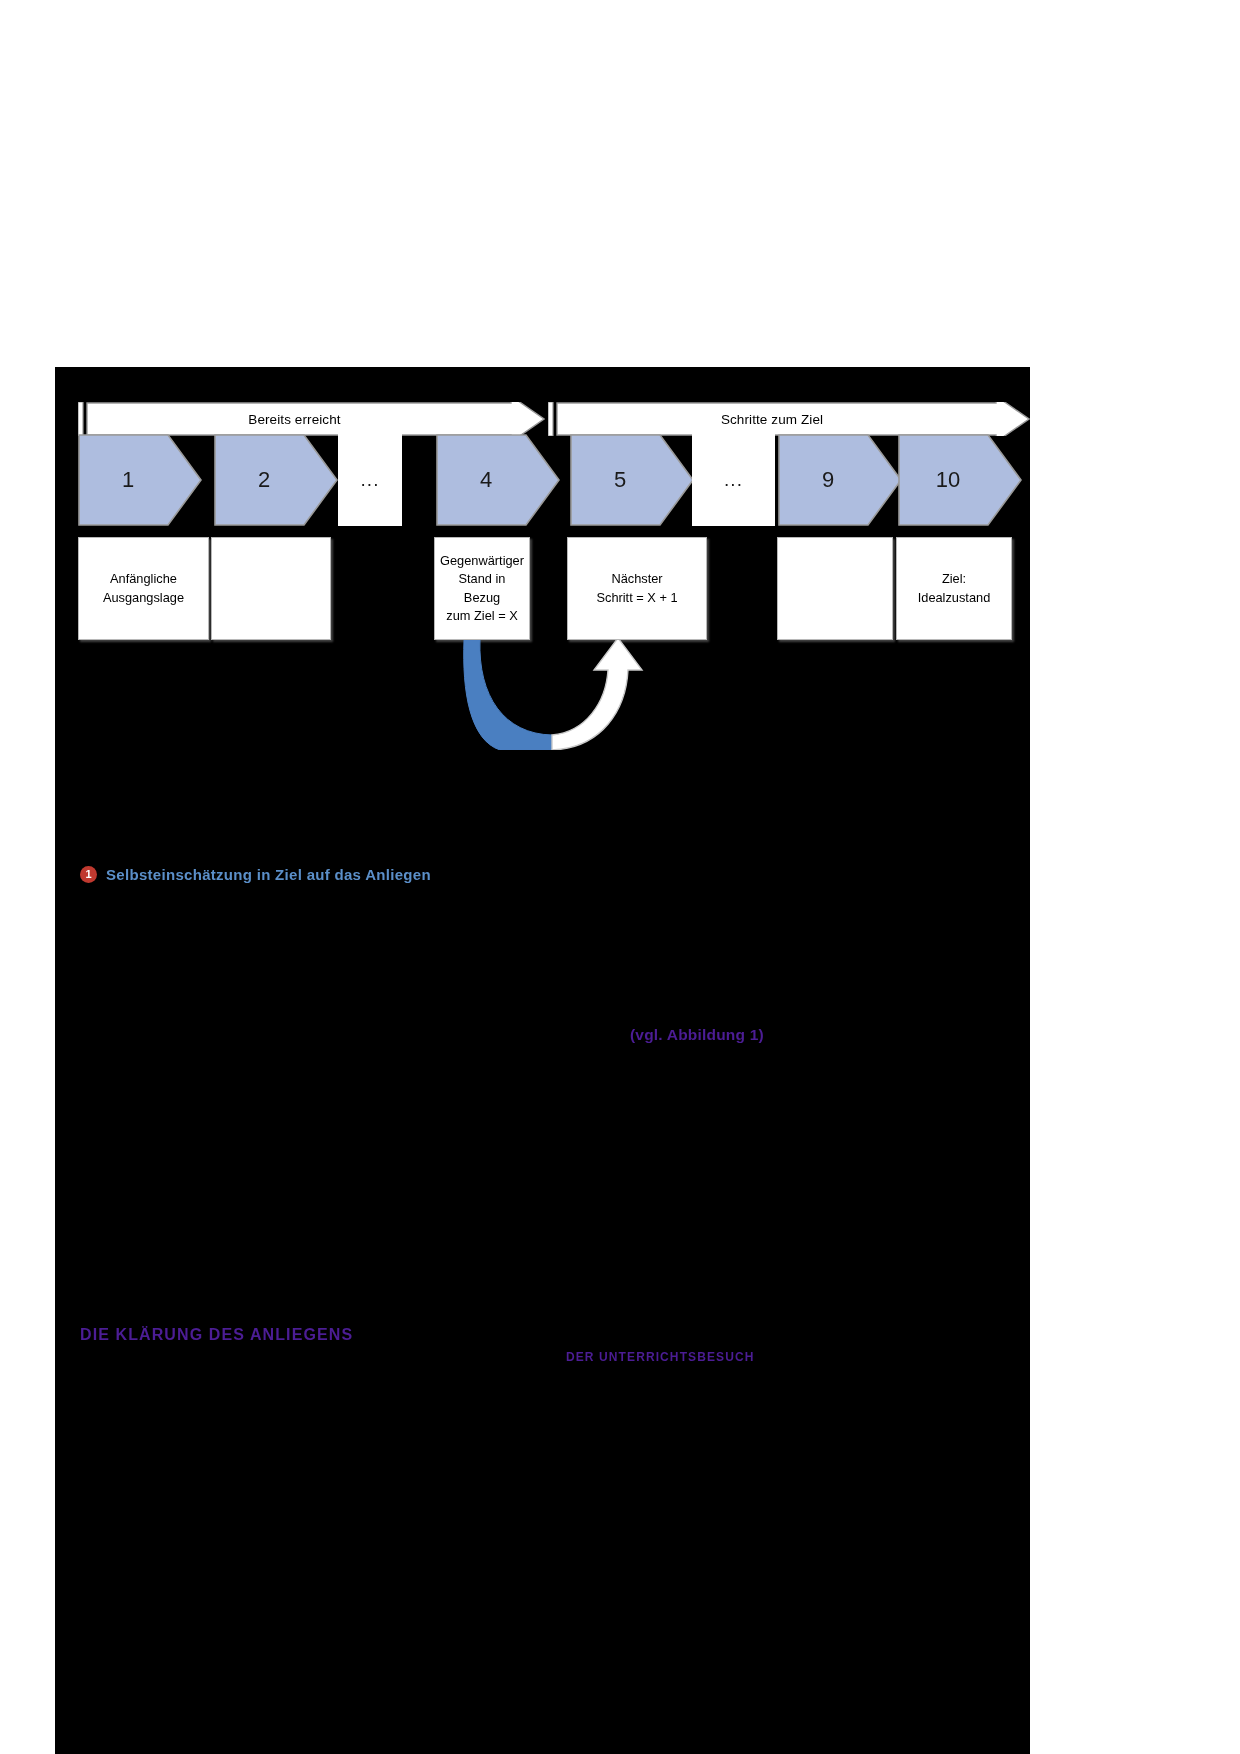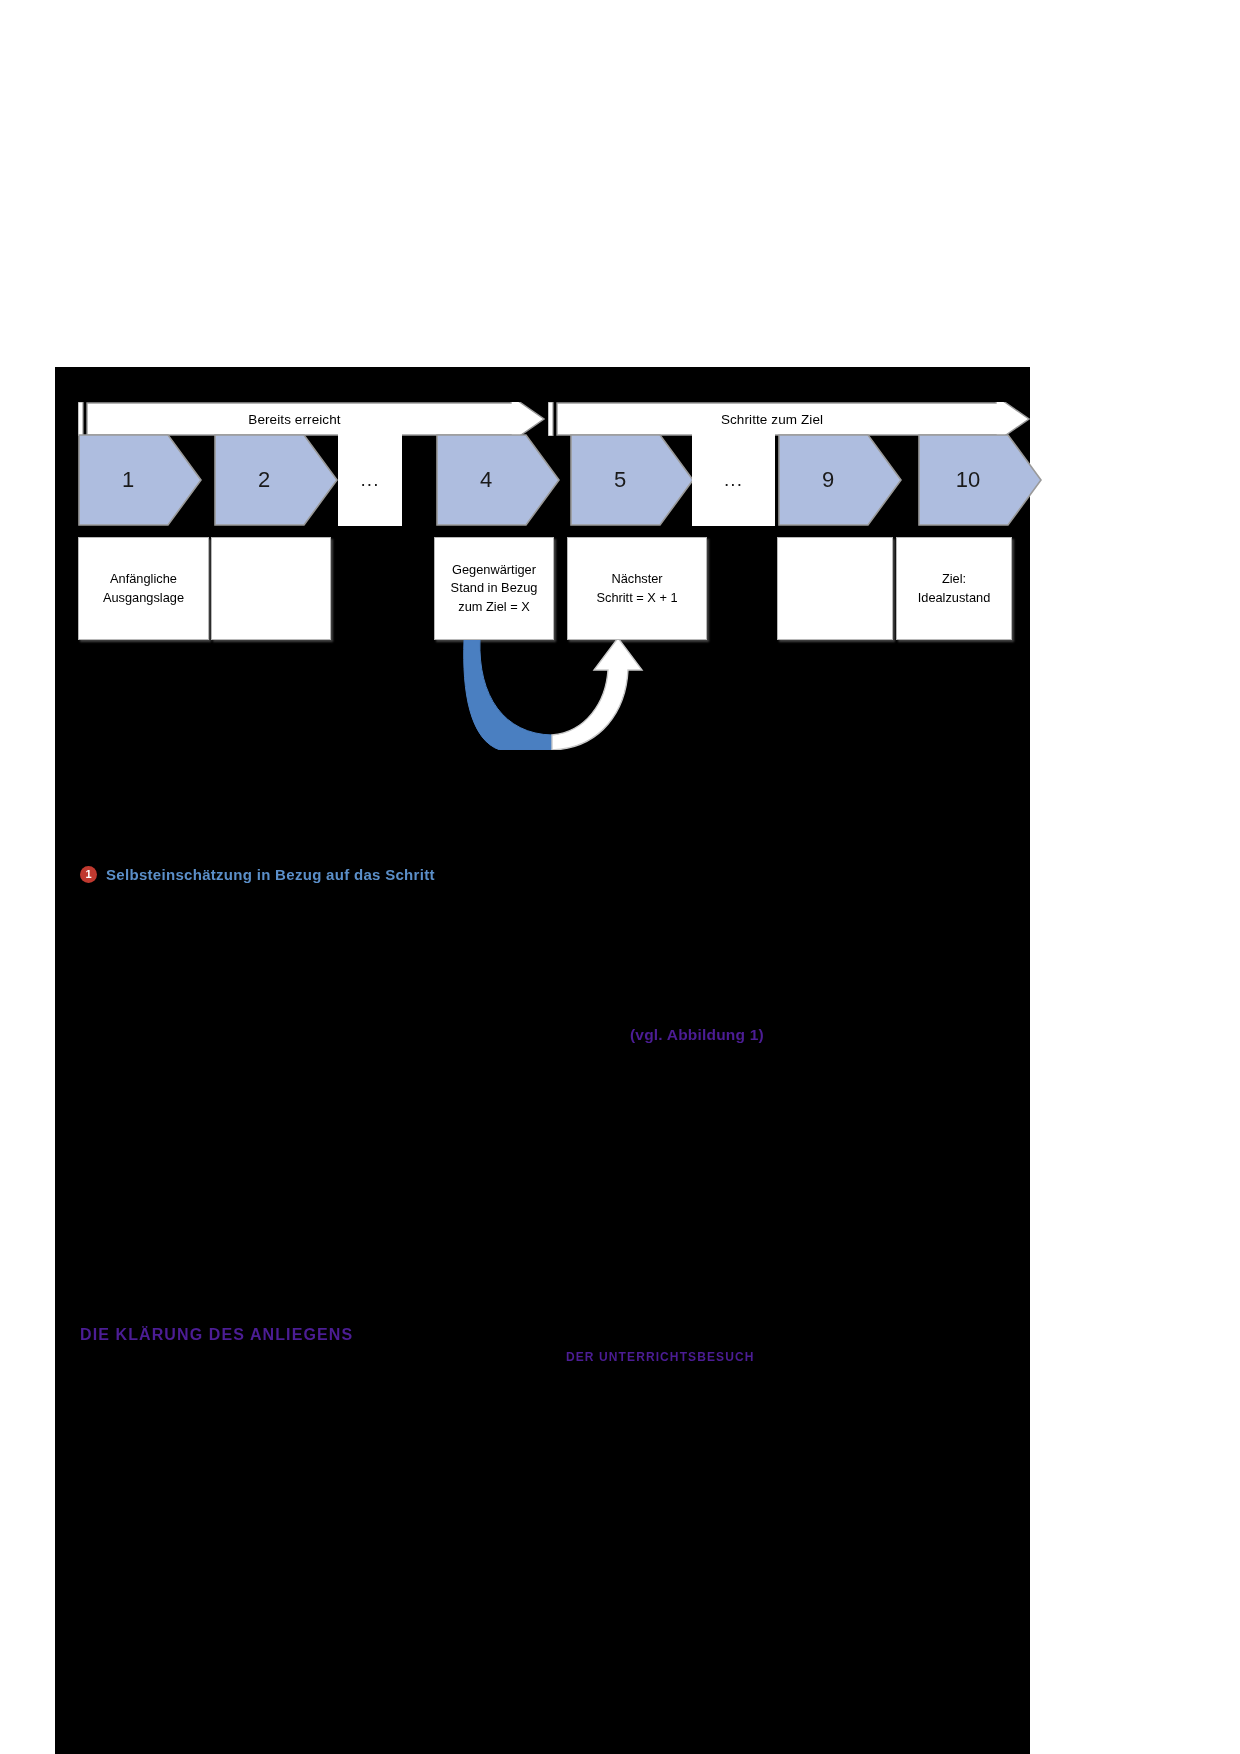--- a/index.html
+++ b/index.html
@@ -155,36 +155,36 @@
     <div class="num">...</div>
   </div>
 
   <div class="chev" style="left:700px;width:124px;">
     <svg width="124" height="92" viewBox="0 0 124 92" preserveAspectRatio="none">
       <polygon points="1,1 90,1 123,46 90,91 1,91" fill="#aebddf" stroke="#9a9a9a" stroke-width="1.6"></polygon>
     </svg>
     <div class="num" style="width:100px;">9</div>
   </div>
 
-  <div class="chev" style="left:840px;width:124px;">
+  <div class="chev" style="left:820px;width:124px;">
     <svg width="124" height="92" viewBox="0 0 124 92" preserveAspectRatio="none">
       <polygon points="1,1 90,1 123,46 90,91 1,91" fill="#aebddf" stroke="#9a9a9a" stroke-width="1.6"></polygon>
     </svg>
     <div class="num" style="width:100px;">10</div>
   </div>
 
 </div>
 
 <div class="cap" style="left:78px;width:131px;">
   <span>Anfängliche<br>Ausgangslage</span>
 </div>
 <div class="cap" style="left:211px;width:120px;">
   <span></span>
 </div>
-<div class="cap" style="left:434px;width:120px;">
+<div class="cap" style="left:434px;width:96px;">
   <span>Gegenwärtiger<br>Stand in Bezug<br>zum Ziel = X</span>
 </div>
 <div class="cap" style="left:567px;width:140px;">
   <span>Nächster<br>Schritt = X + 1</span>
 </div>
 <div class="cap" style="left:777px;width:116px;">
   <span></span>
 </div>
 <div class="cap" style="left:896px;width:116px;">
   <span>Ziel:<br>Idealzustand</span>
@@ -193,18 +193,18 @@
 <div class="curve">
   <svg width="210" height="110" viewBox="0 0 210 110">
     <path d="M20,0 C18,56 44,94 92,95 L92,110 L40,110 C10,100 2,52 4,0 Z" fill="#4a7fc1" stroke="#4a7fc1" stroke-width="1"></path>
     <path d="M92,110 C142,108 166,70 168,30 L182,30 L158,-2 L134,30 L148,30
              C146,62 126,92 92,95 Z" fill="#ffffff" stroke="#c9c9c9" stroke-width="1.4"></path>
   </svg>
 </div>
 
 <div class="bullet-line">
   <span class="bullet-badge">1</span>
-  <span class="bullet-text">Selbsteinschätzung in Bezug auf das Schritt</span>
+  <span class="bullet-text">Selbsteinschätzung in Ziel auf das Anliegen</span>
 </div>
 
 <div class="blue-note" id="note-abbildung">(vgl. Abbildung 1)</div>
 <div class="blue-note" id="heading-klaerung">DIE KLÄRUNG DES ANLIEGENS</div>
 <div class="blue-note" id="heading-unterrichtsbesuch">DER UNTERRICHTSBESUCH</div>
 
 </body></html>

